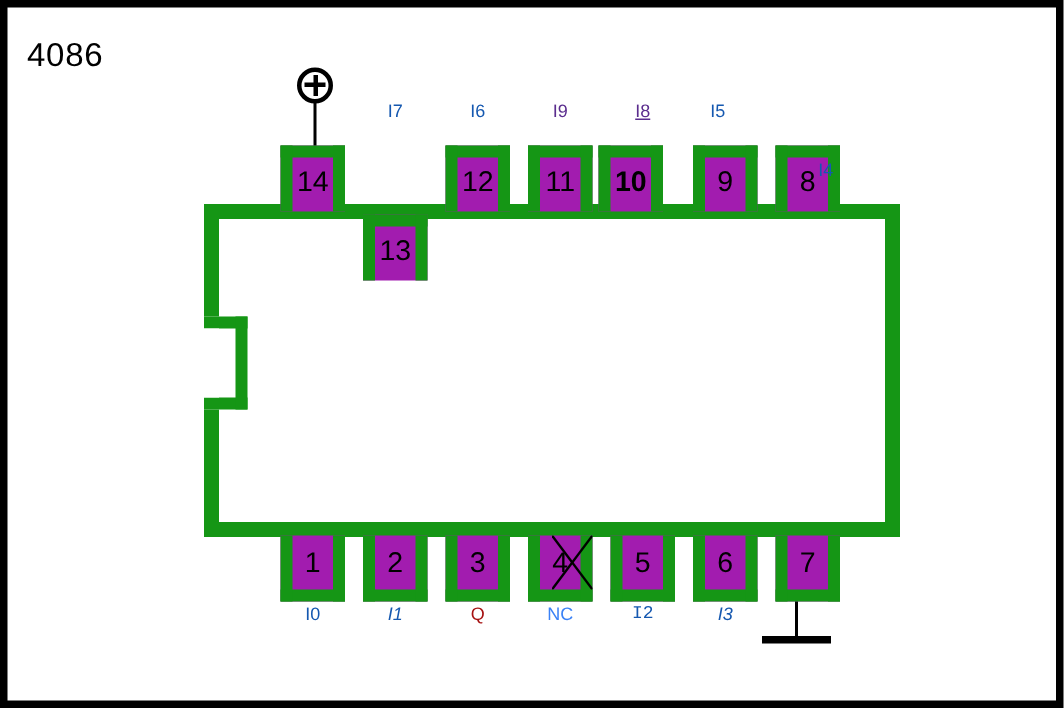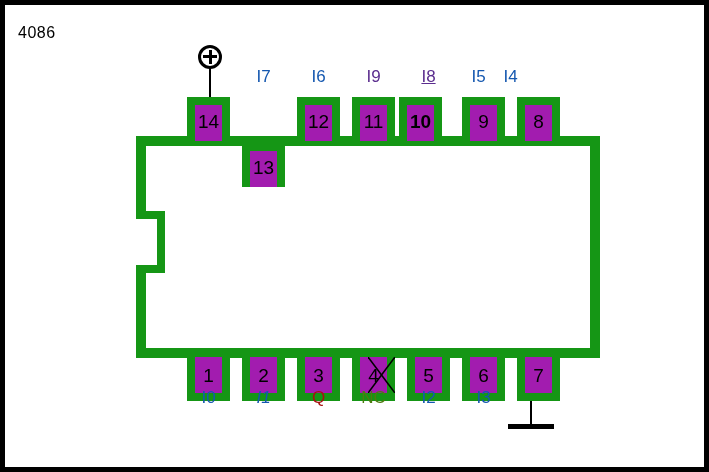--- a/index.html
+++ b/index.html
@@ -12,21 +12,21 @@
     border:5px solid #000000;
     background:#ffffff;
   }
 
   #canvas{position:absolute;inset:0;}
 
   
   #title{
     position:absolute;
     left:13px; top:19px;
-    font-size:16px;
+    font-size:22px;
     color:#000000;
     letter-spacing:0.5px;
     white-space:nowrap;
   }
 
   
   #chip-body{
     position:absolute;
     left:131px; top:131px;
     width:464px; height:222px;
@@ -79,30 +79,30 @@
     left:8px; top:0px;
     width:27px; height:36px;
     pointer-events:none;
   }
 
   
   .sig{
     position:absolute;
     width:43px;
     text-align:center;
-    font-size:17px;
+    font-size:12px;
     line-height:1;
     white-space:nowrap;
   }
   .sig-top{ top:63px; }
-  .sig-bot{ top:384px; }
+  .sig-bot{ top:398px; }
   .sig.blue   { color:#1558b0; }
   .sig.purple { color:#5b2d8e; }
   .sig.red    { color:#a61111; }
-  .sig.black  { color:#4d7c0f; }
+  .sig.black  { color:#3b82f6; }
 
   
   #vcc-wire{
     position:absolute;
     left:204px; top:58px;
     width:2px; height:36px;
     background:#000000;
   }
   #vcc-circle{
     position:absolute;
@@ -176,21 +176,21 @@
           <span class="pin-num">10</span>
         </div>
         <div class="sig sig-top purple" style="left: 402px; text-decoration: underline;">I8</div>
         <div class="pin pin-top" style="left: 457px;">
           <span class="pin-num">9</span>
         </div>
         <div class="sig sig-top blue" style="left: 452px;">I5</div>
         <div class="pin pin-top" style="left: 512px;">
           <span class="pin-num">8</span>
         </div>
-        <div class="sig sig-top blue" style="left: 484px;">I4</div>
+        <div class="sig sig-top blue" style="left: 524px; margin-top: 39px;">I4</div>
         <div class="pin pin-bot" style="left: 182px;">
           <span class="pin-num">1</span>
         </div>
         <div class="sig sig-bot blue" style="left: 182px;">I0</div>
         <div class="pin pin-bot" style="left: 237px;">
           <span class="pin-num">2</span>
         </div>
         <div class="sig sig-bot blue" style="left: 237px; font-style: italic;">I1</div>
         <div class="pin pin-bot" style="left: 292px;">
           <span class="pin-num">3</span>
@@ -200,24 +200,24 @@
           <span class="pin-num">4</span>
           <svg class="pin-x" viewBox="0 0 27 36">
             <line x1="0" y1="0" x2="27" y2="36" stroke="#000000" stroke-width="1.6"></line>
             <line x1="27" y1="0" x2="0" y2="36" stroke="#000000" stroke-width="1.6"></line>
           </svg>
         </div>
         <div class="sig sig-bot black" style="left: 347px;">NC</div>
         <div class="pin pin-bot" style="left: 402px;">
           <span class="pin-num">5</span>
         </div>
-        <div class="sig sig-bot blue" style="left: 402px;">I2</div>
+        <div class="sig sig-bot blue" style="left: 402px; font-family: Liberation Mono, monospace;">I2</div>
         <div class="pin pin-bot" style="left: 457px;">
           <span class="pin-num">6</span>
         </div>
-        <div class="sig sig-bot blue" style="left: 457px;">I3</div>
+        <div class="sig sig-bot blue" style="left: 457px; font-style: italic;">I3</div>
         <div class="pin pin-bot" style="left: 512px;">
           <span class="pin-num">7</span>
         </div>
       </div>
 
   </div>
 </div>
 
 </body></html>

